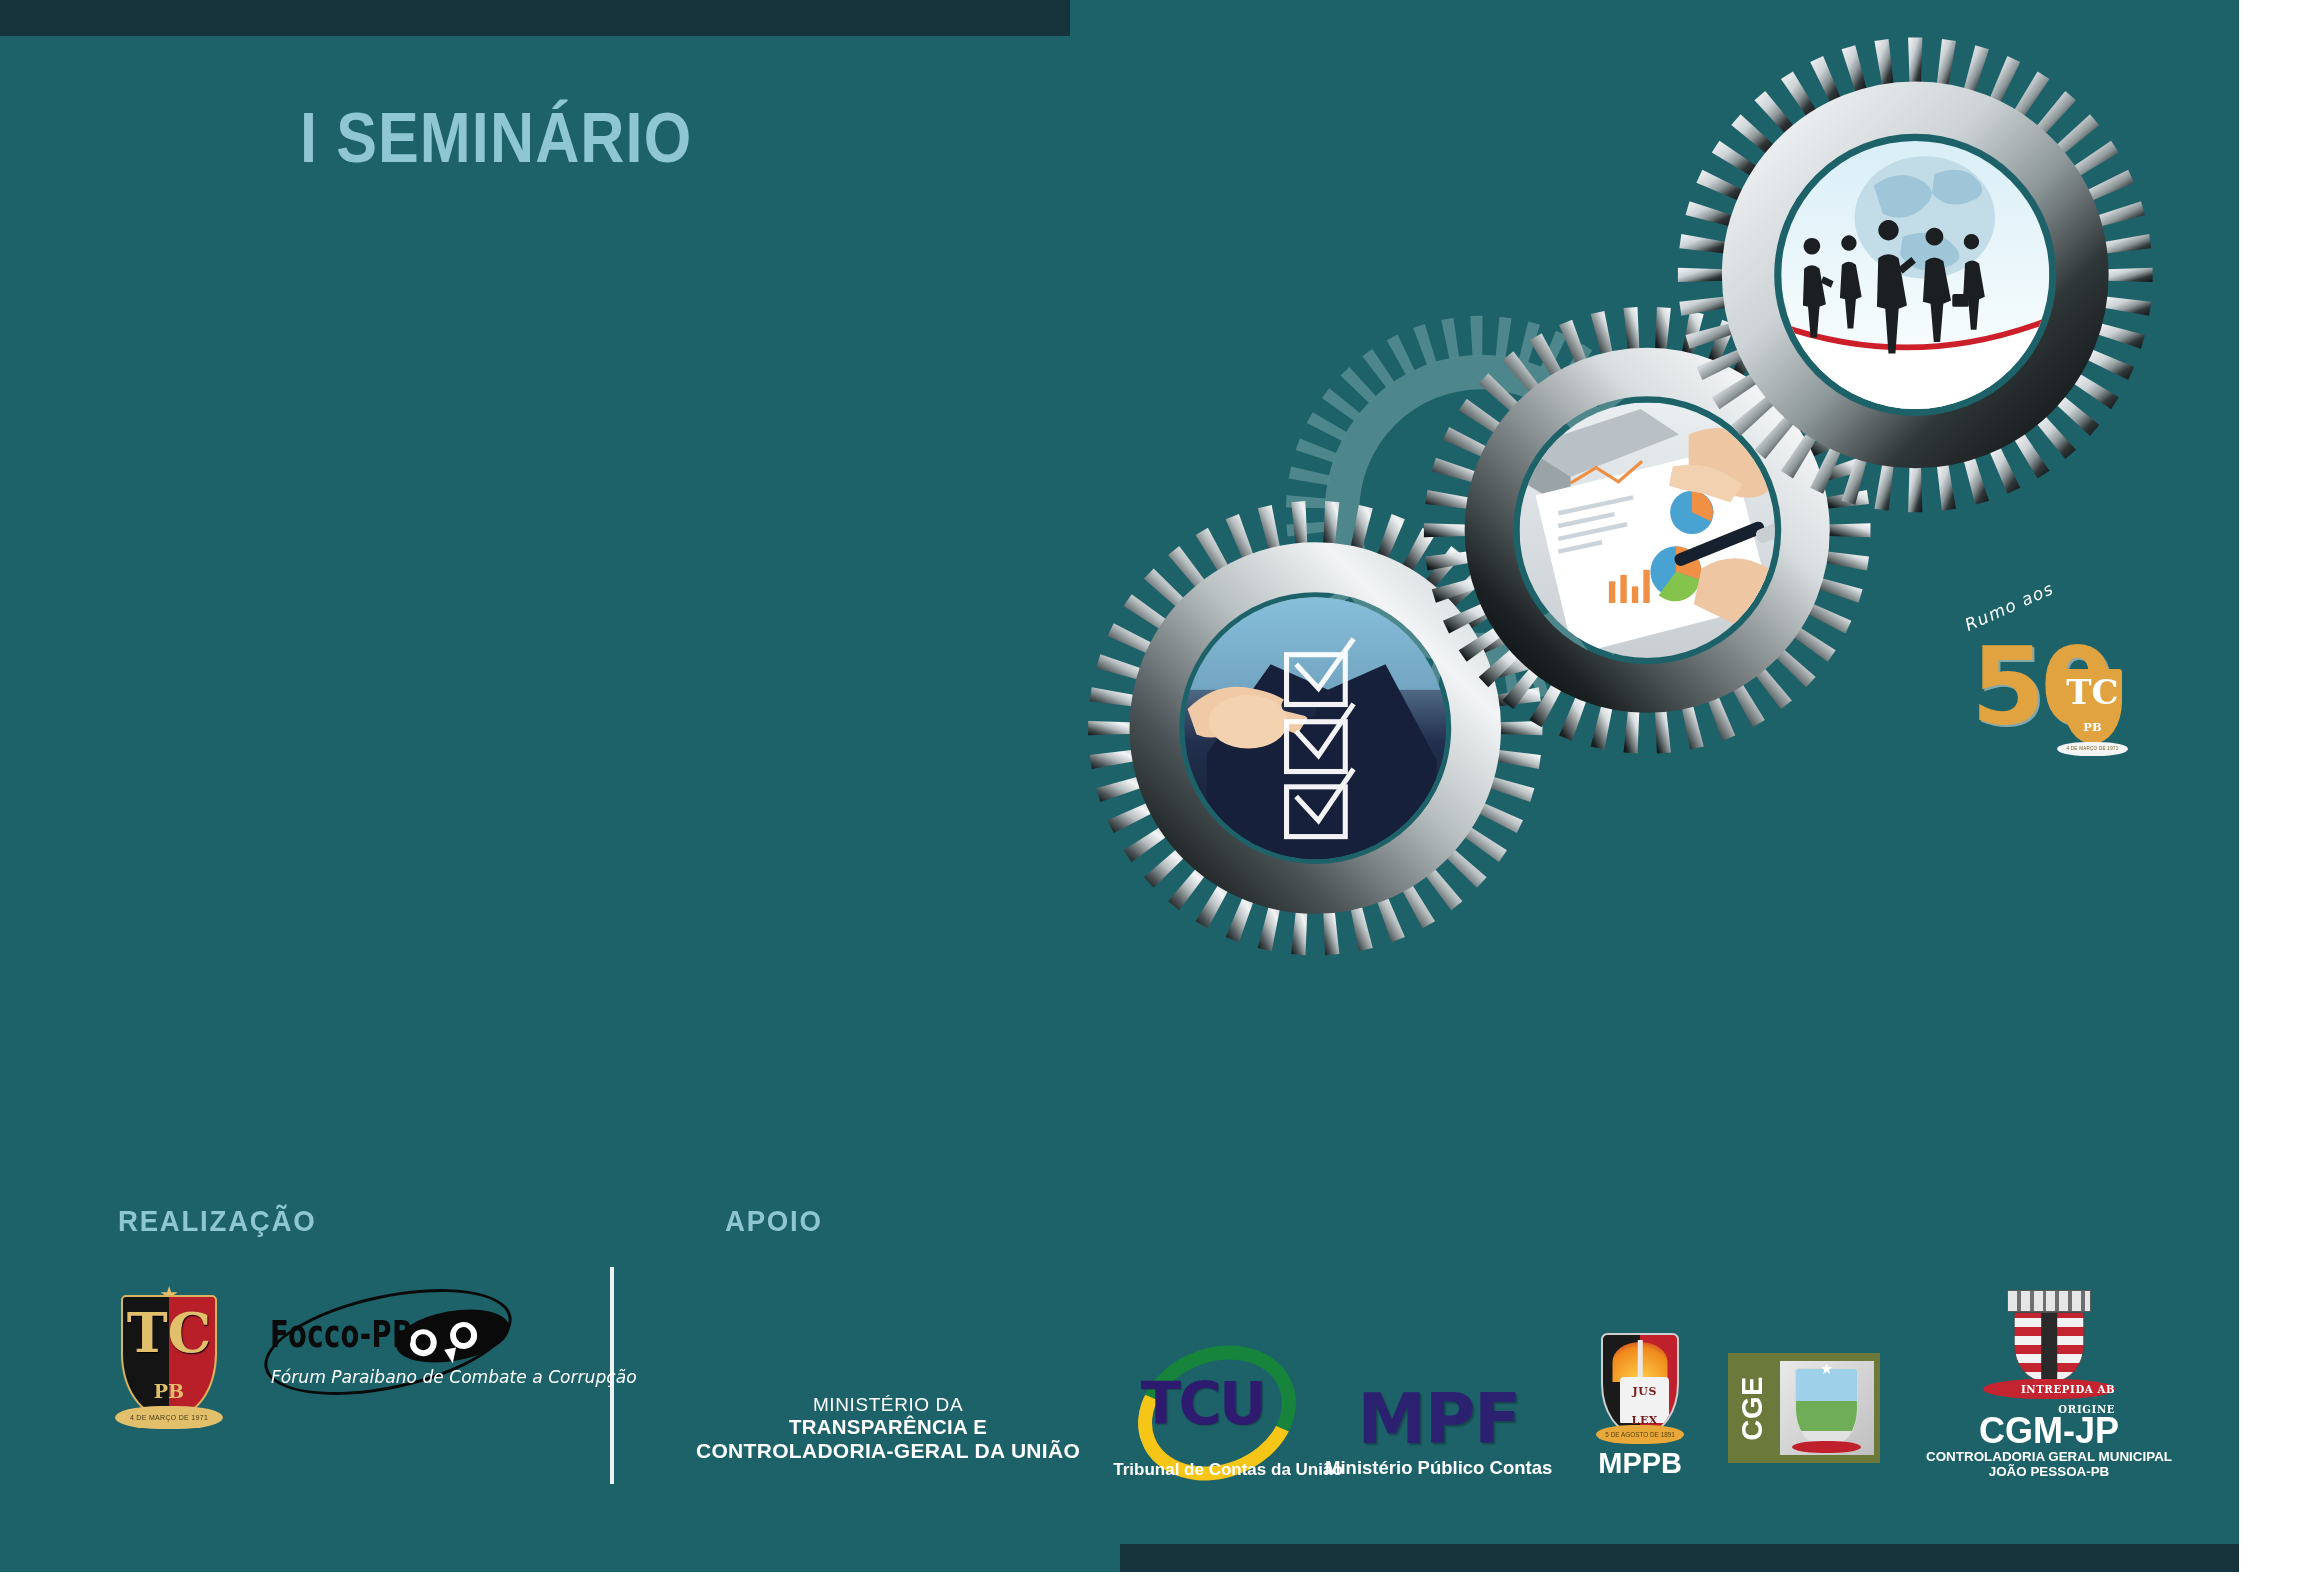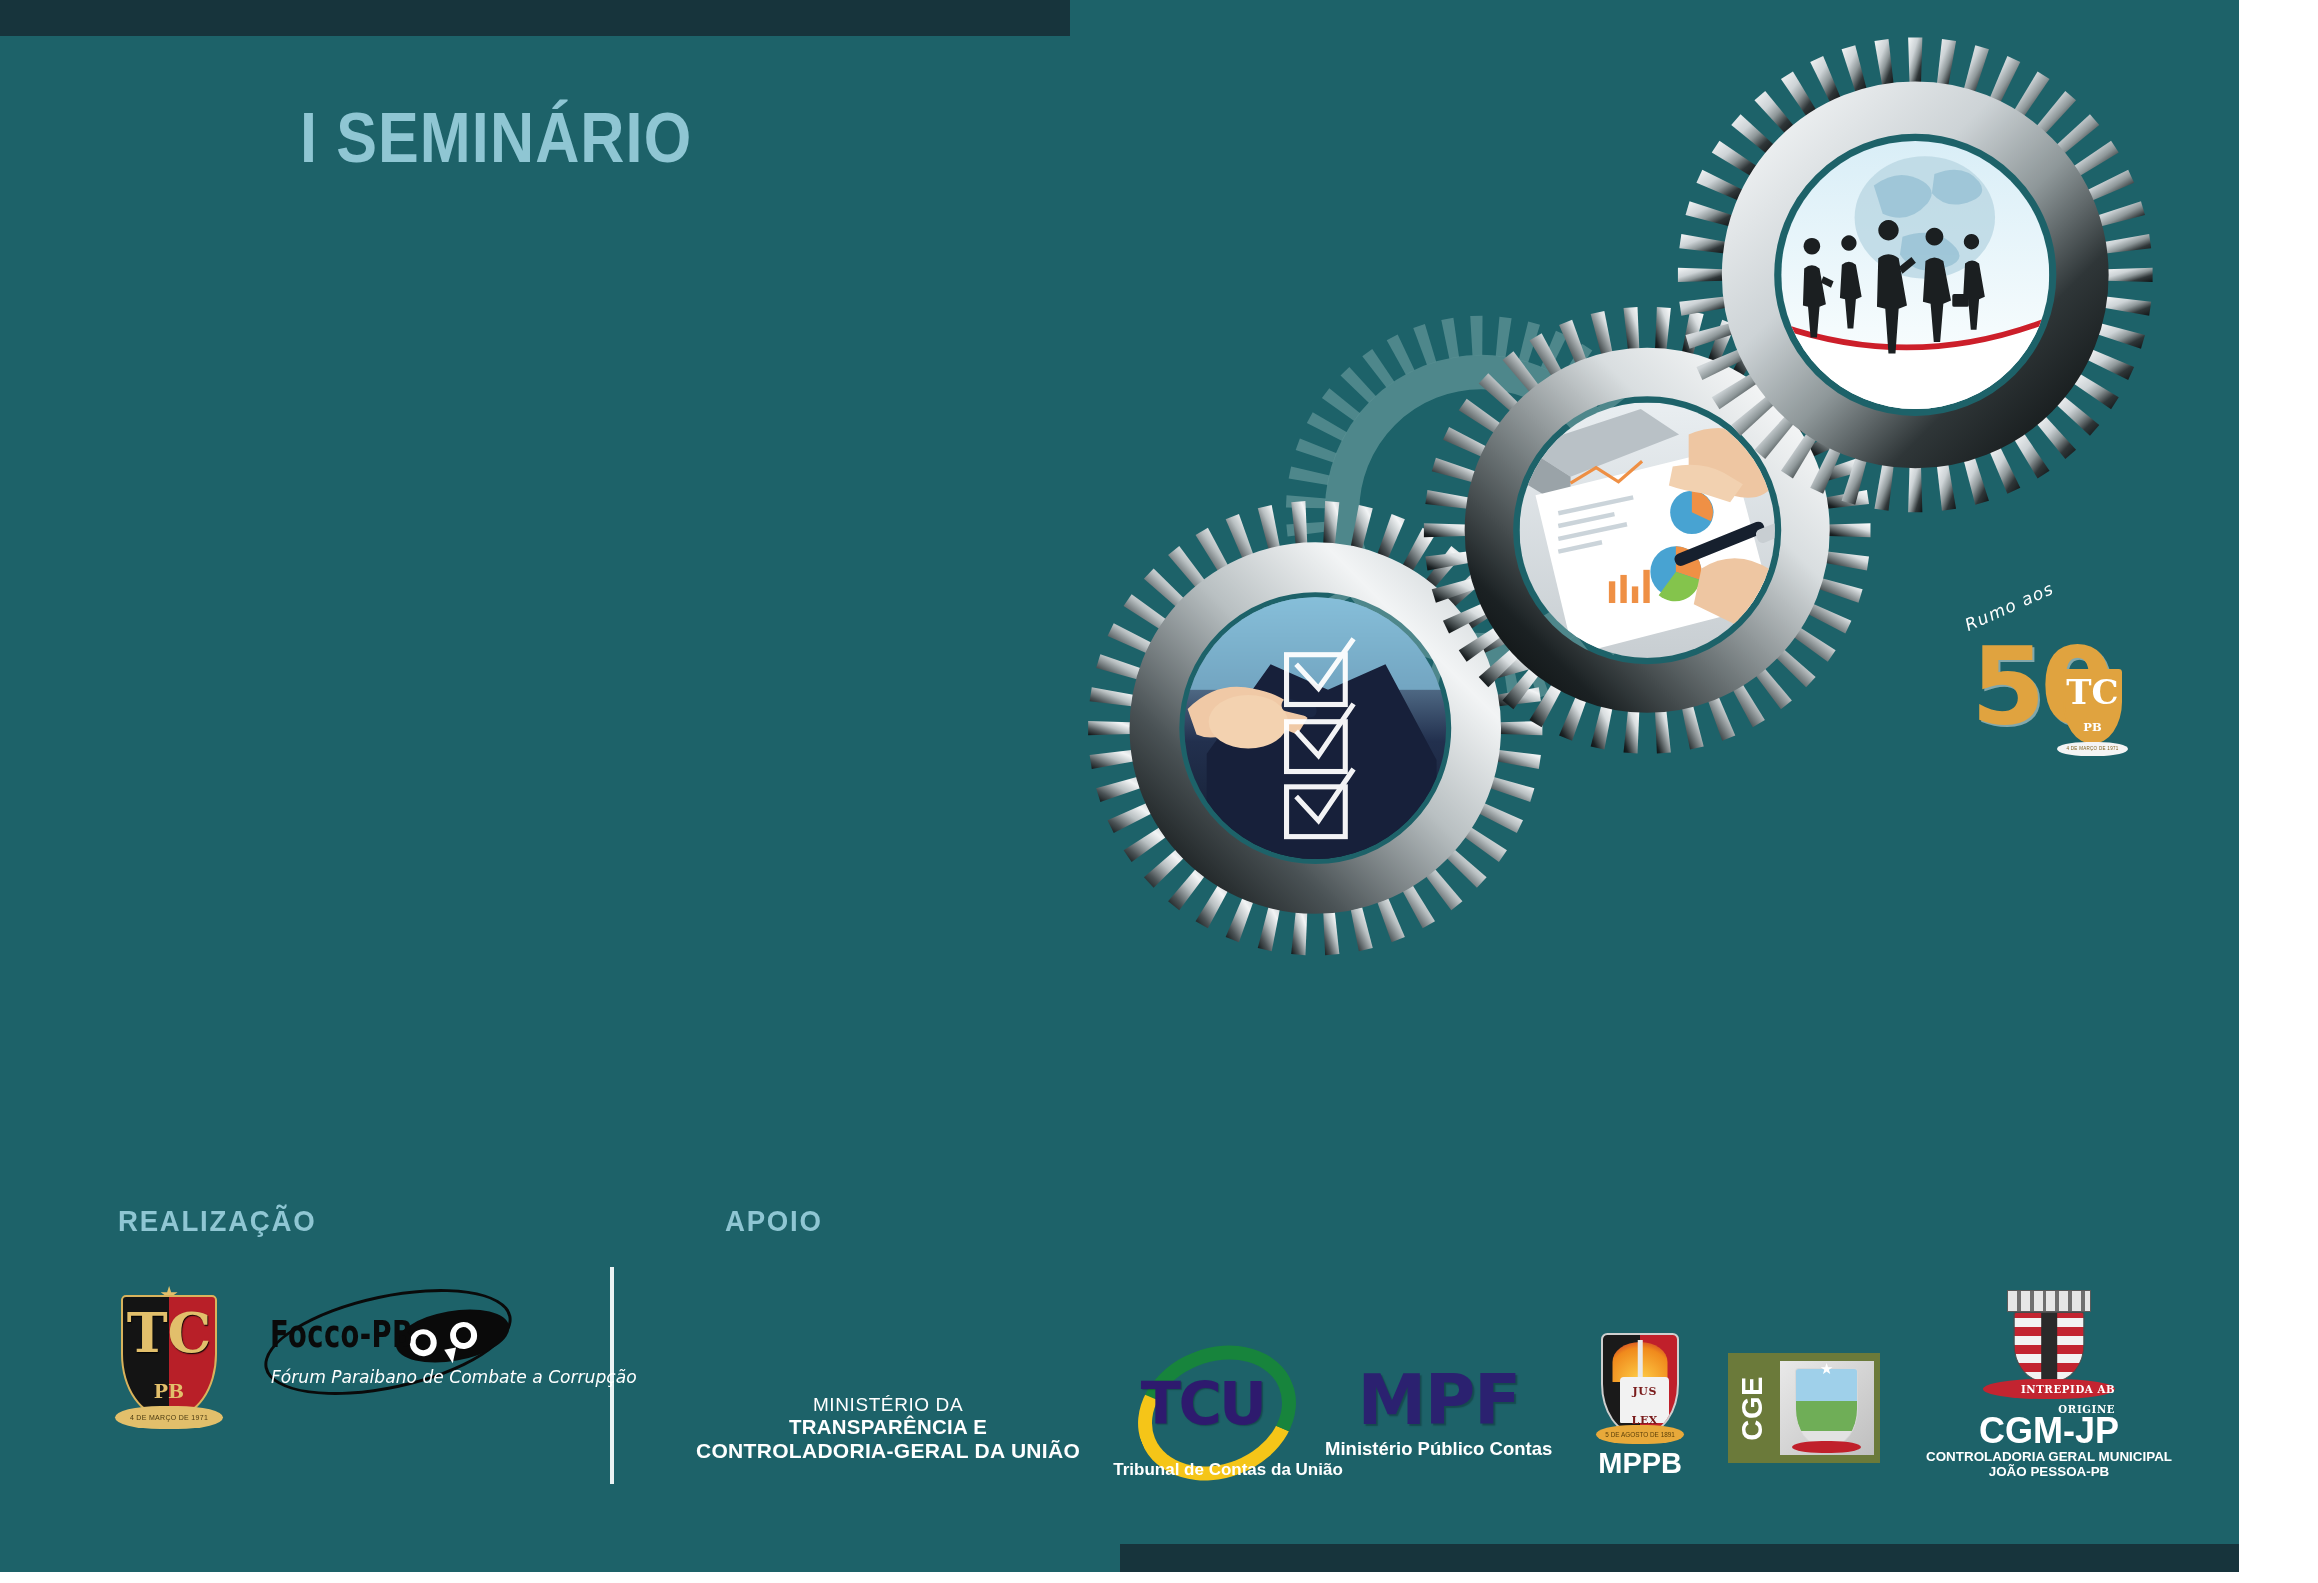--- a/index.html
+++ b/index.html
@@ -659,21 +659,21 @@
     </div>
 
     <div class="logo">
       <div class="tcu">
         <div class="tcu-ring"></div>
         <div class="tcu-letters">TCU</div>
         <div class="tcu-sub">Tribunal de Contas da União</div>
       </div>
     </div>
 
-    <div class="logo" style="margin-bottom:20px;">
+    <div class="logo" style="margin-bottom:1px;">
       <div class="mpf-letters">MPF</div>
       <div class="mpf-sub">Ministério Público Contas</div>
     </div>
 
     <div class="logo">
       <div class="mppb-shield">
         <div class="mppb-body">
           <div class="mppb-sun"></div>
           <div class="mppb-sword"></div>
           <div class="mppb-book">JUS  LEX</div>

